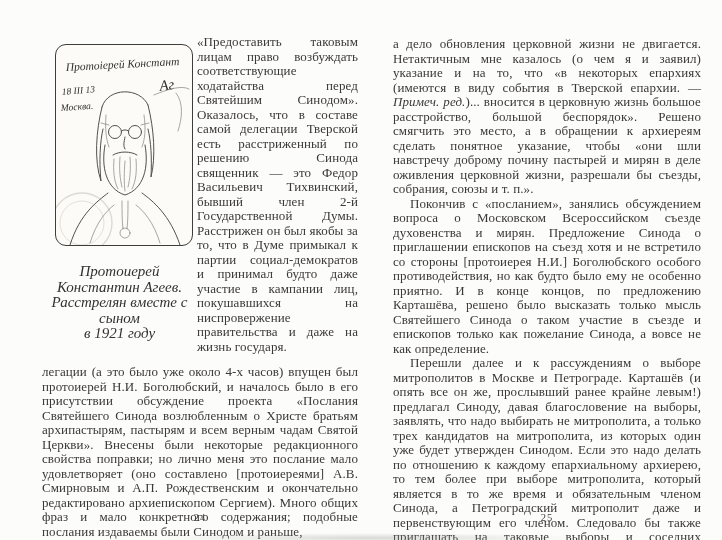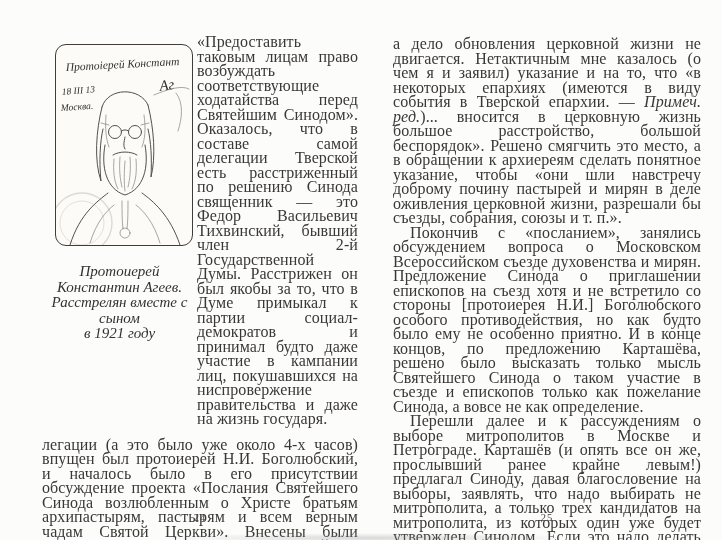--- a/index.html
+++ b/index.html
@@ -20,21 +20,21 @@
     background:#fcfbf8; overflow:hidden; position:relative;
   }
   .portrait-card svg { display:block; }
   .portrait-caption {
     margin-top:18px; text-align:center; font-style:italic;
     font-size:15px; line-height:15.5px; color:#34322e;
     white-space:pre-line;
   }
 
   .body-text {
-    font-size:16px; line-height:14.5px; text-align:justify;
+    font-size:13px; line-height:14.5px; text-align:justify;
     letter-spacing:0.1px; color:#3a3834;
   }
   .narrow-col { flex:1 1 auto; }
   .para { margin:0; }
   .indent { text-indent:17px; }
   .full-text { margin-top:11px; }
 
   .page-number {
     position:absolute; top:512px; text-align:center;
     font-size:10.5px; color:#45433f; letter-spacing:1px;

